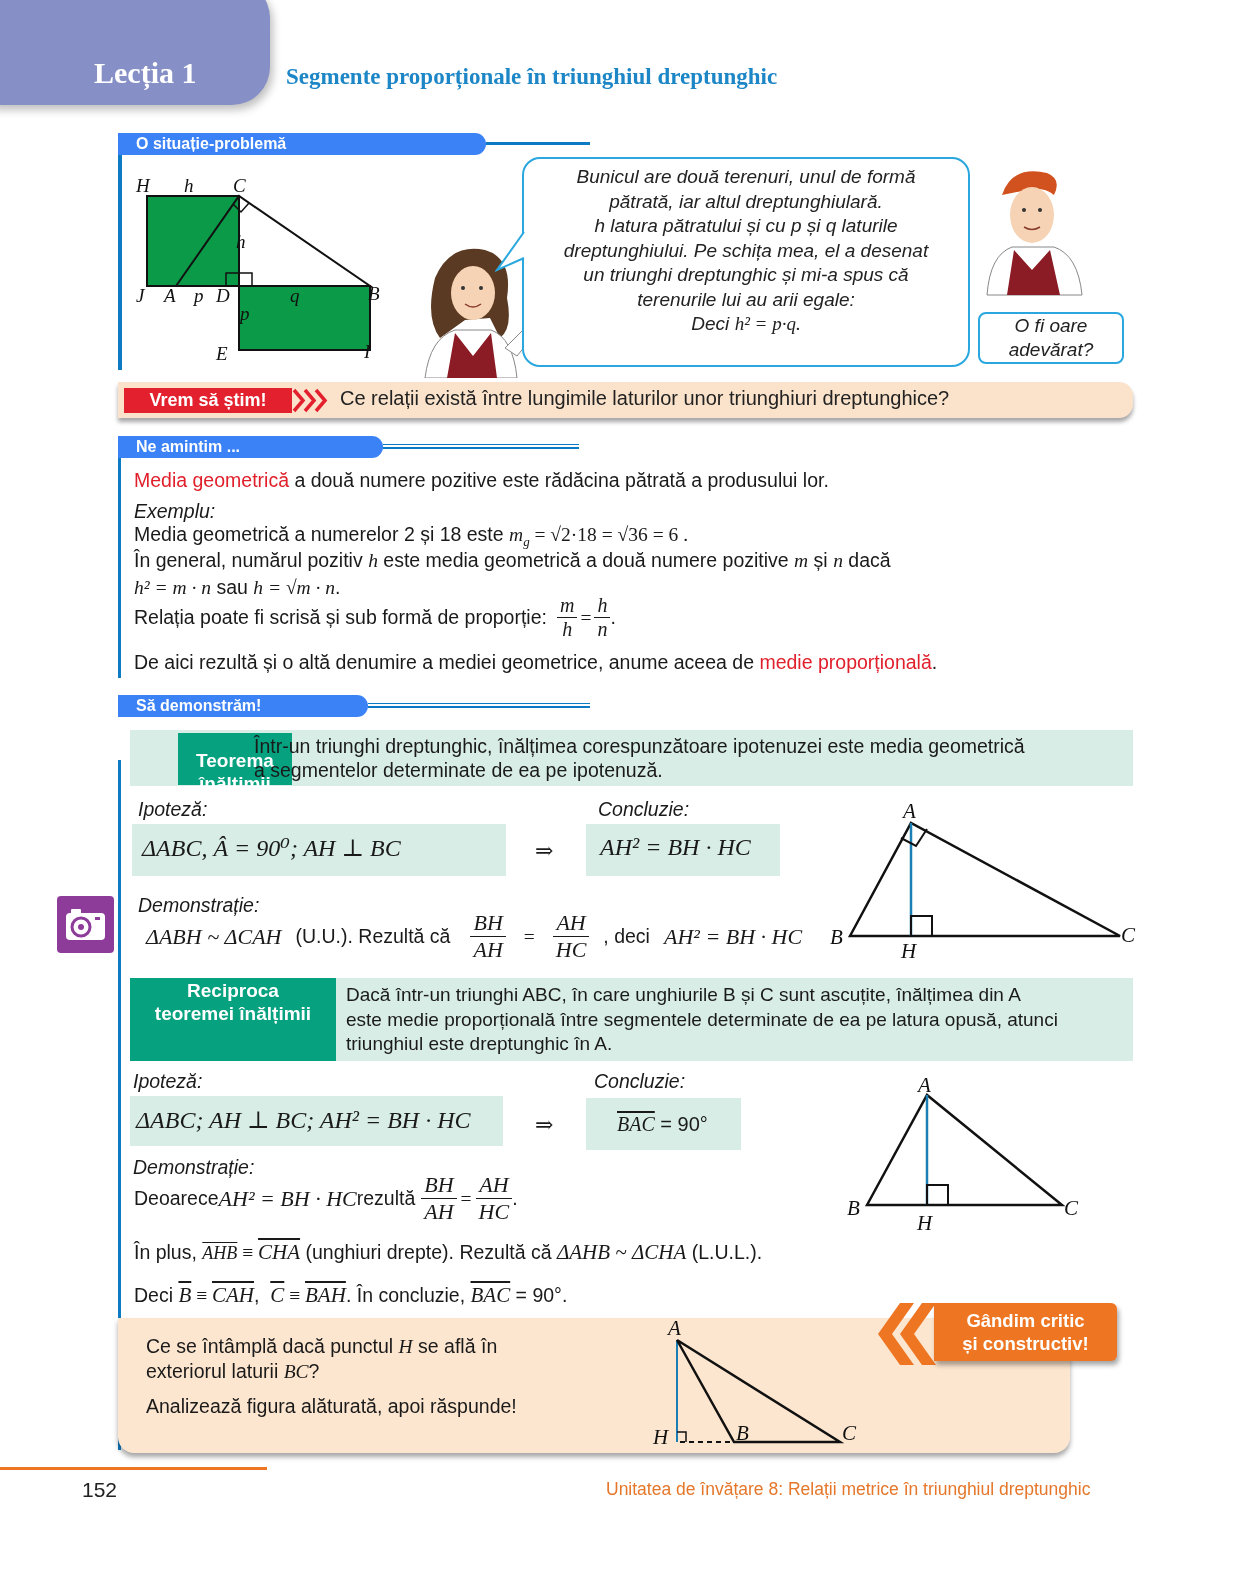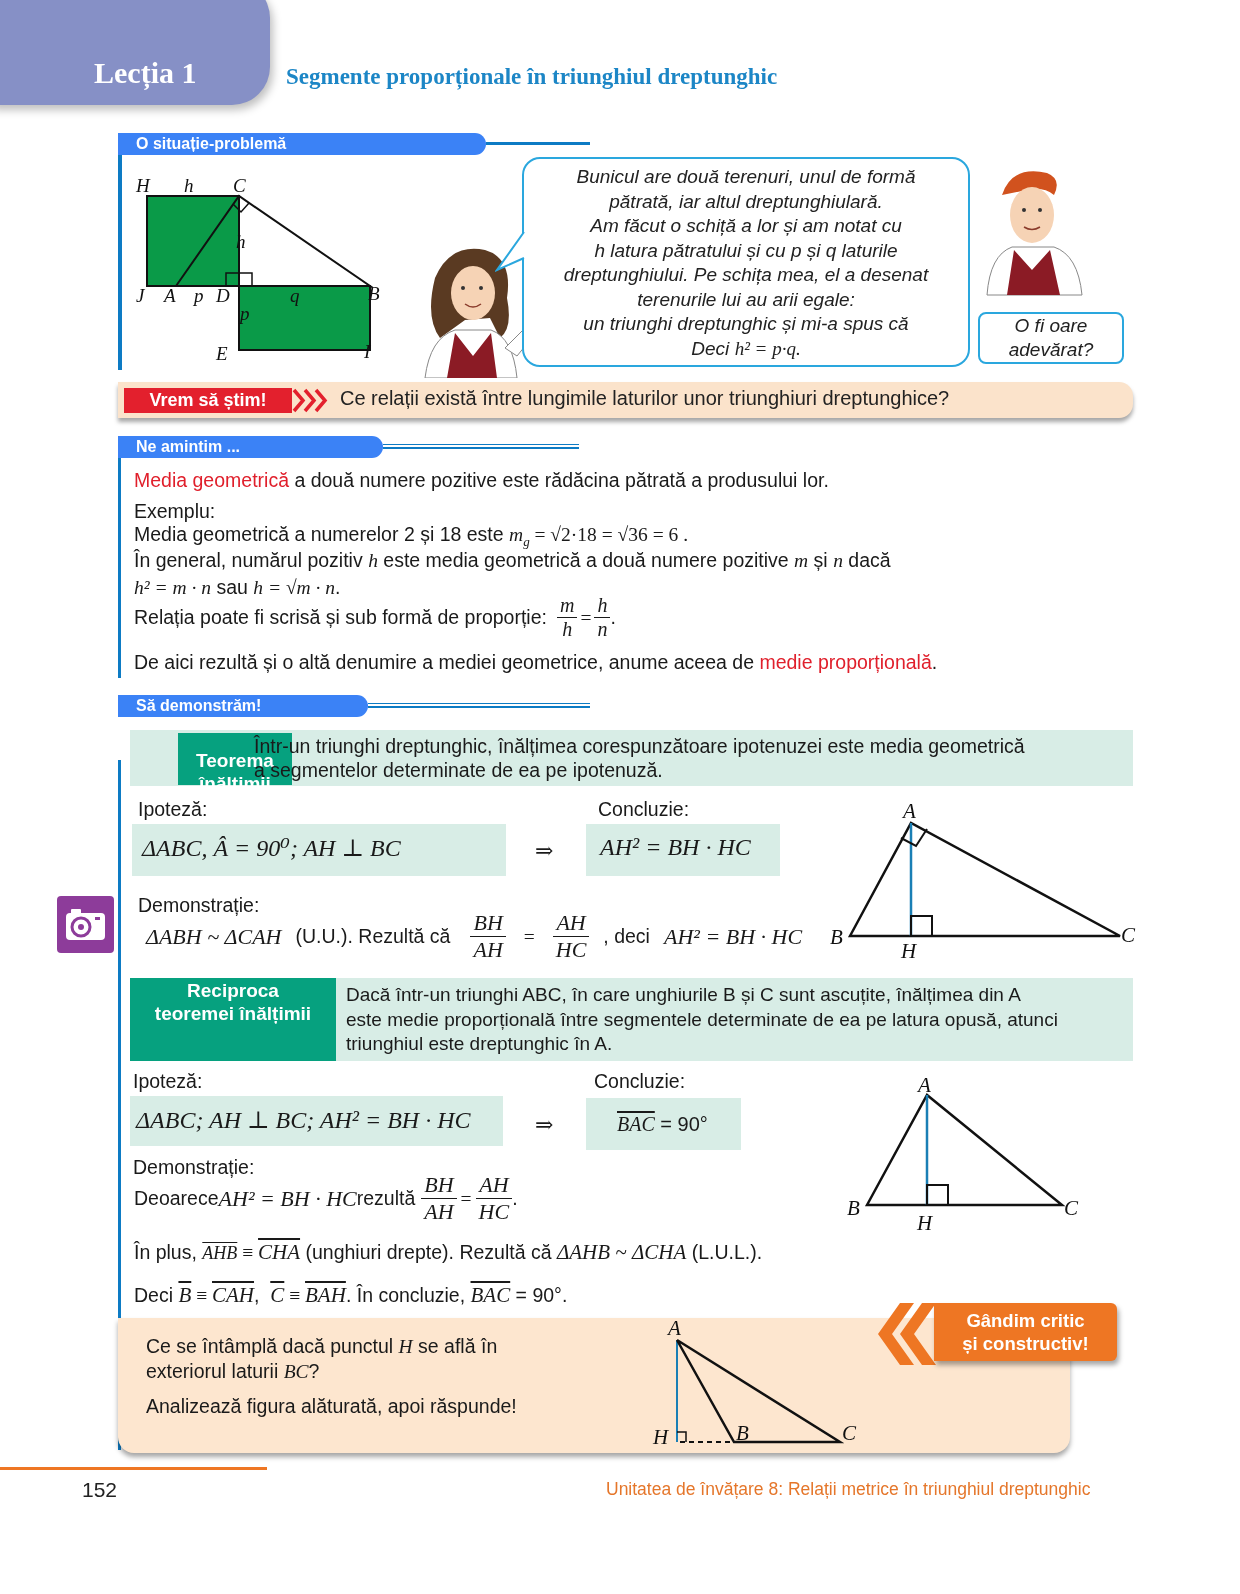--- a/index.html
+++ b/index.html
@@ -23,21 +23,21 @@
   
   .bubble { border: 2px solid #2aa7de; border-radius: 18px; background: #fff; text-align: center; font-style: italic; font-size: 19px; line-height: 24.5px; color: #222; }
 
   
   .vrem-strip { left: 118px; top: 382px; width: 1015px; height: 36px; background: #fbe3cb; border-radius: 0 14px 14px 0; box-shadow: 0 4px 4px rgba(0,0,0,0.35); }
   .vrem-tag { left: 124px; top: 388px; width: 168px; height: 25px; background: #e3202d; color: #fff; font-weight: bold; font-size: 18px; line-height: 25px; text-align: center; }
   .vrem-q { left: 340px; top: 387px; font-size: 20px; color: #222; }
 
   .body-text { font-size: 19.5px; color: #1a1a1a; white-space: nowrap; }
   .red { color: #e01f2b; }
-  .italic { }
+  .italic { font-style: italic; }
 
   
   .thm-row { background: #d8ede6; }
   .thm-label { background: #06a17f; color: #fff; font-weight: bold; font-size: 19px; text-align: center; line-height: 23px; }
   .mintbox { background: #d8ede6; }
   .math { font-family: "Liberation Serif", "DejaVu Serif", serif; font-style: italic; font-size: 24px; white-space: nowrap; }
   .frac { display: inline-block; vertical-align: middle; text-align: center; font-family: "Liberation Serif", "DejaVu Serif", serif; font-style: italic; }
   .frac span { display: block; padding: 0 3px; }
   .frac .num { border-bottom: 1.5px solid #1a1a1a; }
 
@@ -95,25 +95,24 @@
   <path d="M70 66 Q78 72 86 66" fill="none" stroke="#8a3b2b" stroke-width="1.5"></path>
   <path d="M30 140 Q35 100 60 92 L96 92 Q118 100 122 140Z" fill="#fff" stroke="#888"></path>
   <path d="M52 140 L60 95 L78 118 L96 95 L102 140Z" fill="#8b1b25"></path>
   <path d="M110 110 L140 80 L148 86 L122 118Z" fill="#fff" stroke="#888"></path>
   <circle cx="143" cy="80" r="7" fill="#f6d3b5"></circle>
 </svg>
 
 <div class="abs bubble" style="left:522px;top:157px;width:448px;height:210px;padding-top:6px;">
   <div>Bunicul are două terenuri, unul de formă</div>
   <div>pătrată, iar altul dreptunghiulară.</div>
-  <div>Am făcut o schiță a lor și am notat cu</div>
   <div>h latura pătratului și cu p și q laturile</div>
   <div>dreptunghiului. Pe schița mea, el a desenat</div>
+  <div>un triunghi dreptunghic și mi-a spus că</div>
   <div>terenurile lui au arii egale:</div>
-  <div>un triunghi dreptunghic și mi-a spus că</div>
   <div><span>Deci </span><span class="serif-i">h² = p·q.</span></div>
 </div>
 <svg class="abs" style="left:495px;top:230px;" width="30" height="50">
   <polyline points="29,2 2,40 29,28" fill="#fff" stroke="#2aa7de" stroke-width="2"></polyline>
 </svg>
 
 <svg class="abs" style="left:982px;top:165px;" width="105" height="140">
   <path d="M20 30 Q30 0 65 8 Q80 14 72 30 Q60 20 40 26Z" fill="#d1521e"></path>
   <ellipse cx="50" cy="50" rx="22" ry="28" fill="#f6d3b5"></ellipse>
   <circle cx="42" cy="45" r="2" fill="#333"></circle>

